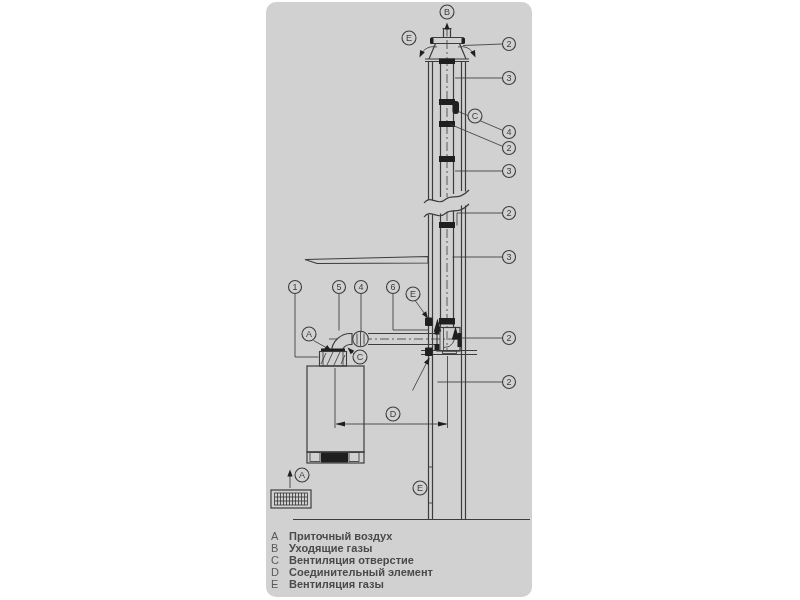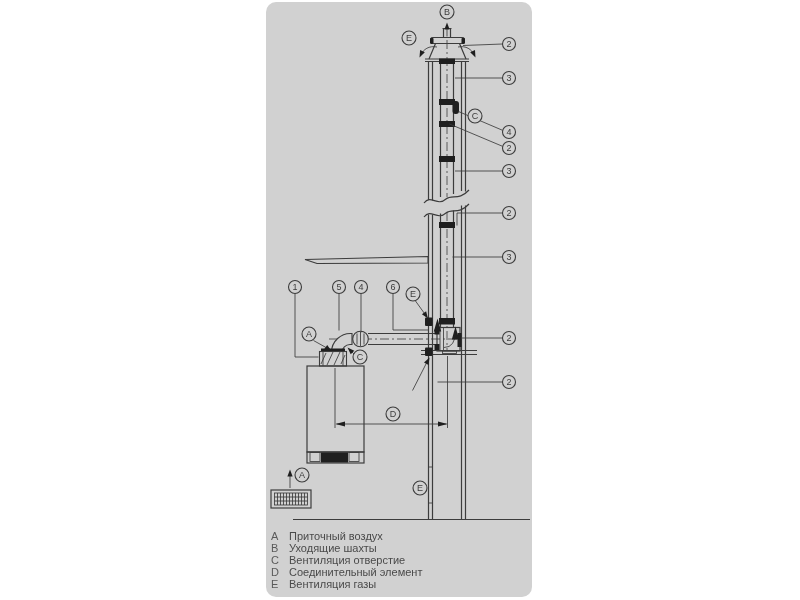--- a/index.html
+++ b/index.html
@@ -4,21 +4,21 @@
 <style>
   html,body{margin:0;padding:0;background:#ffffff;}
   #screen{position:relative;width:800px;height:600px;background:#ffffff;overflow:hidden;
           font-family:"Liberation Sans",sans-serif;}
   #panel{position:absolute;left:266px;top:2px;width:266px;height:595px;
          background:#d1d1d1;border-radius:10px;}
   #diagram{position:absolute;left:0;top:0;}
   .legend{position:absolute;left:271px;top:530px;color:#4a4a4a;font-size:11px;line-height:12px;}
   .legend-row{display:flex;}
   .legend-key{width:18px;color:#5a5a5a;}
-  .legend-label{white-space:nowrap;}
+  .legend-label{white-space:nowrap;font-weight:bold;}
   svg text.co{font-family:"Liberation Sans",sans-serif;font-size:9px;fill:#3c3c3c;}
   svg .ln{stroke:#3c3c3c;stroke-width:1.2;fill:none;}
   svg .thin{stroke:#3c3c3c;stroke-width:0.85;fill:none;}
   svg .dark{fill:#1f1f1f;stroke:none;}
   svg .cc{fill:#d1d1d1;stroke:#3c3c3c;stroke-width:1.1;}
   svg .fillpanel{fill:#d1d1d1;stroke:#3c3c3c;stroke-width:1.1;}
   svg .dash{stroke:#3c3c3c;stroke-width:0.8;fill:none;stroke-dasharray:9 3 2 3;}
 </style>
 </head>
 <body>
@@ -254,21 +254,21 @@
     </g>
   </svg>
 
   <div class="legend">
     <div class="legend-row">
       <span class="legend-key">A</span>
       <span class="legend-label">Приточный воздух</span>
     </div>
     <div class="legend-row">
       <span class="legend-key">B</span>
-      <span class="legend-label">Уходящие шахты</span>
+      <span class="legend-label">Уходящие газы</span>
     </div>
     <div class="legend-row">
       <span class="legend-key">C</span>
       <span class="legend-label">Вентиляция отверстие</span>
     </div>
     <div class="legend-row">
       <span class="legend-key">D</span>
       <span class="legend-label">Соединительный элемент</span>
     </div>
     <div class="legend-row">

